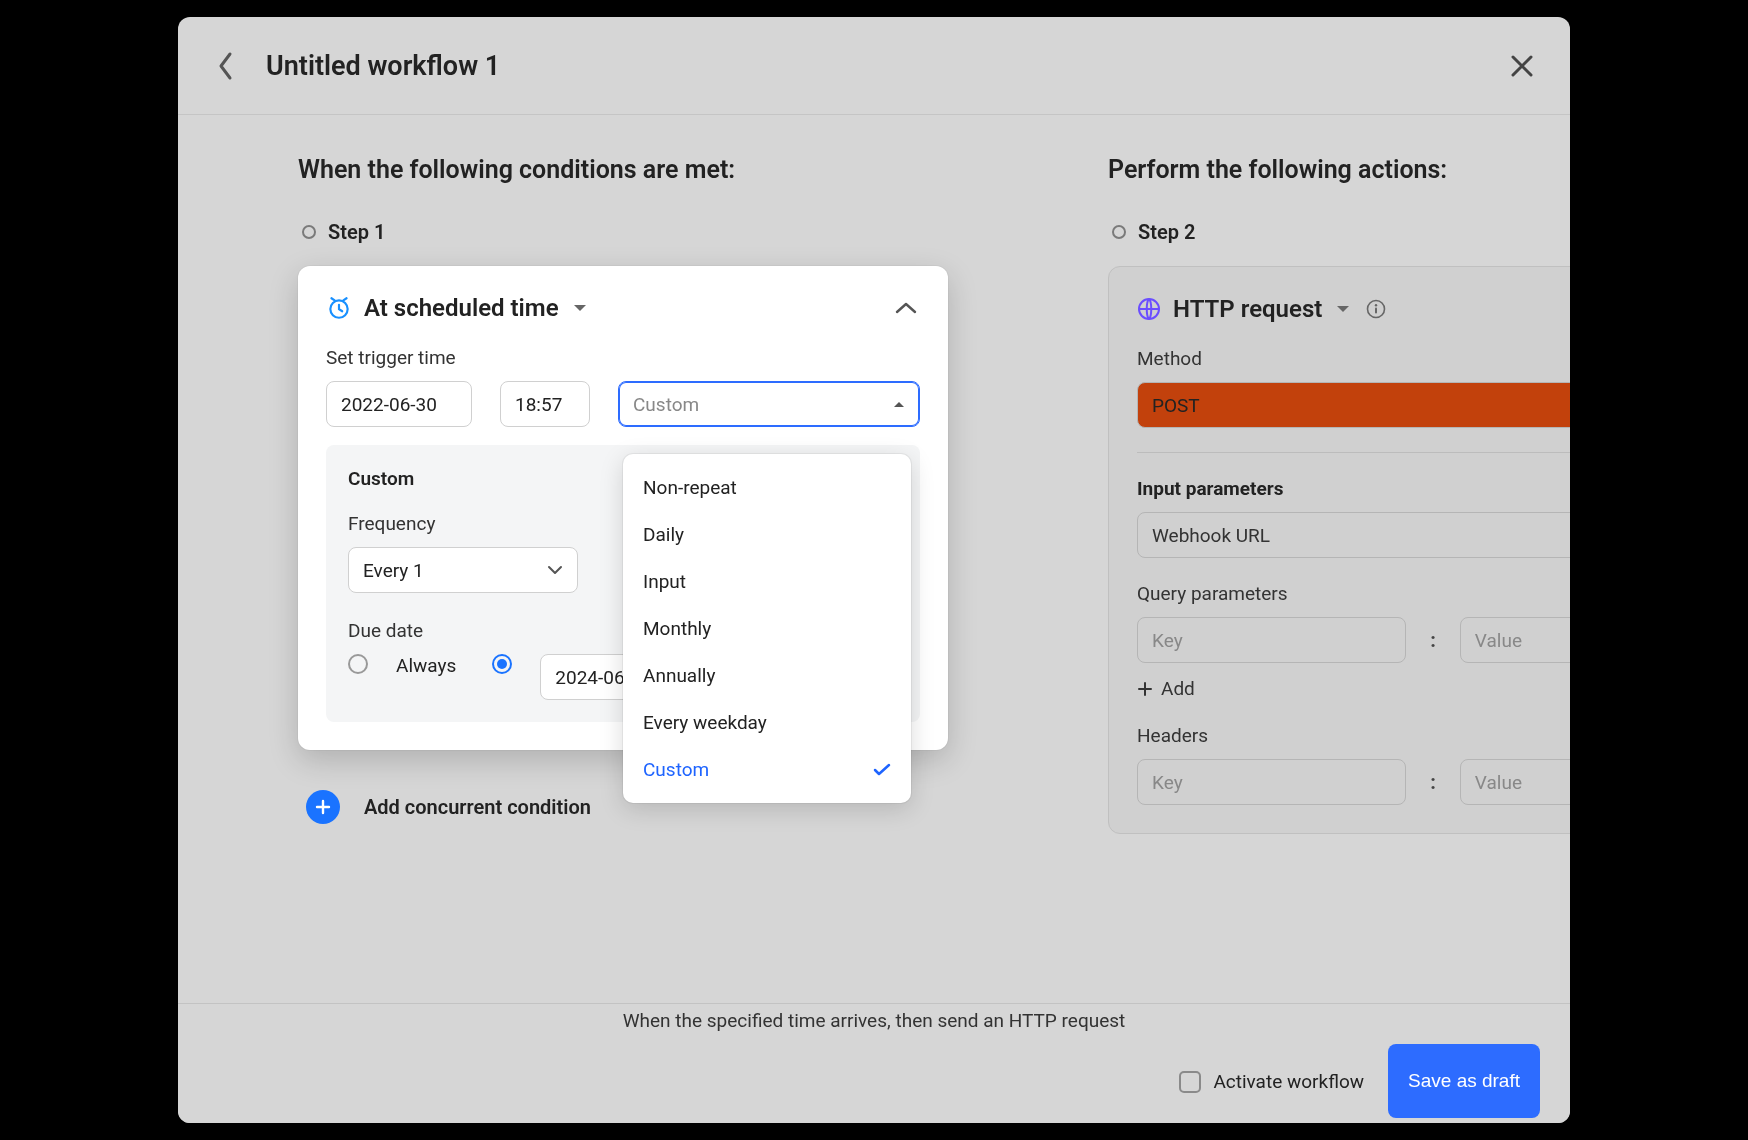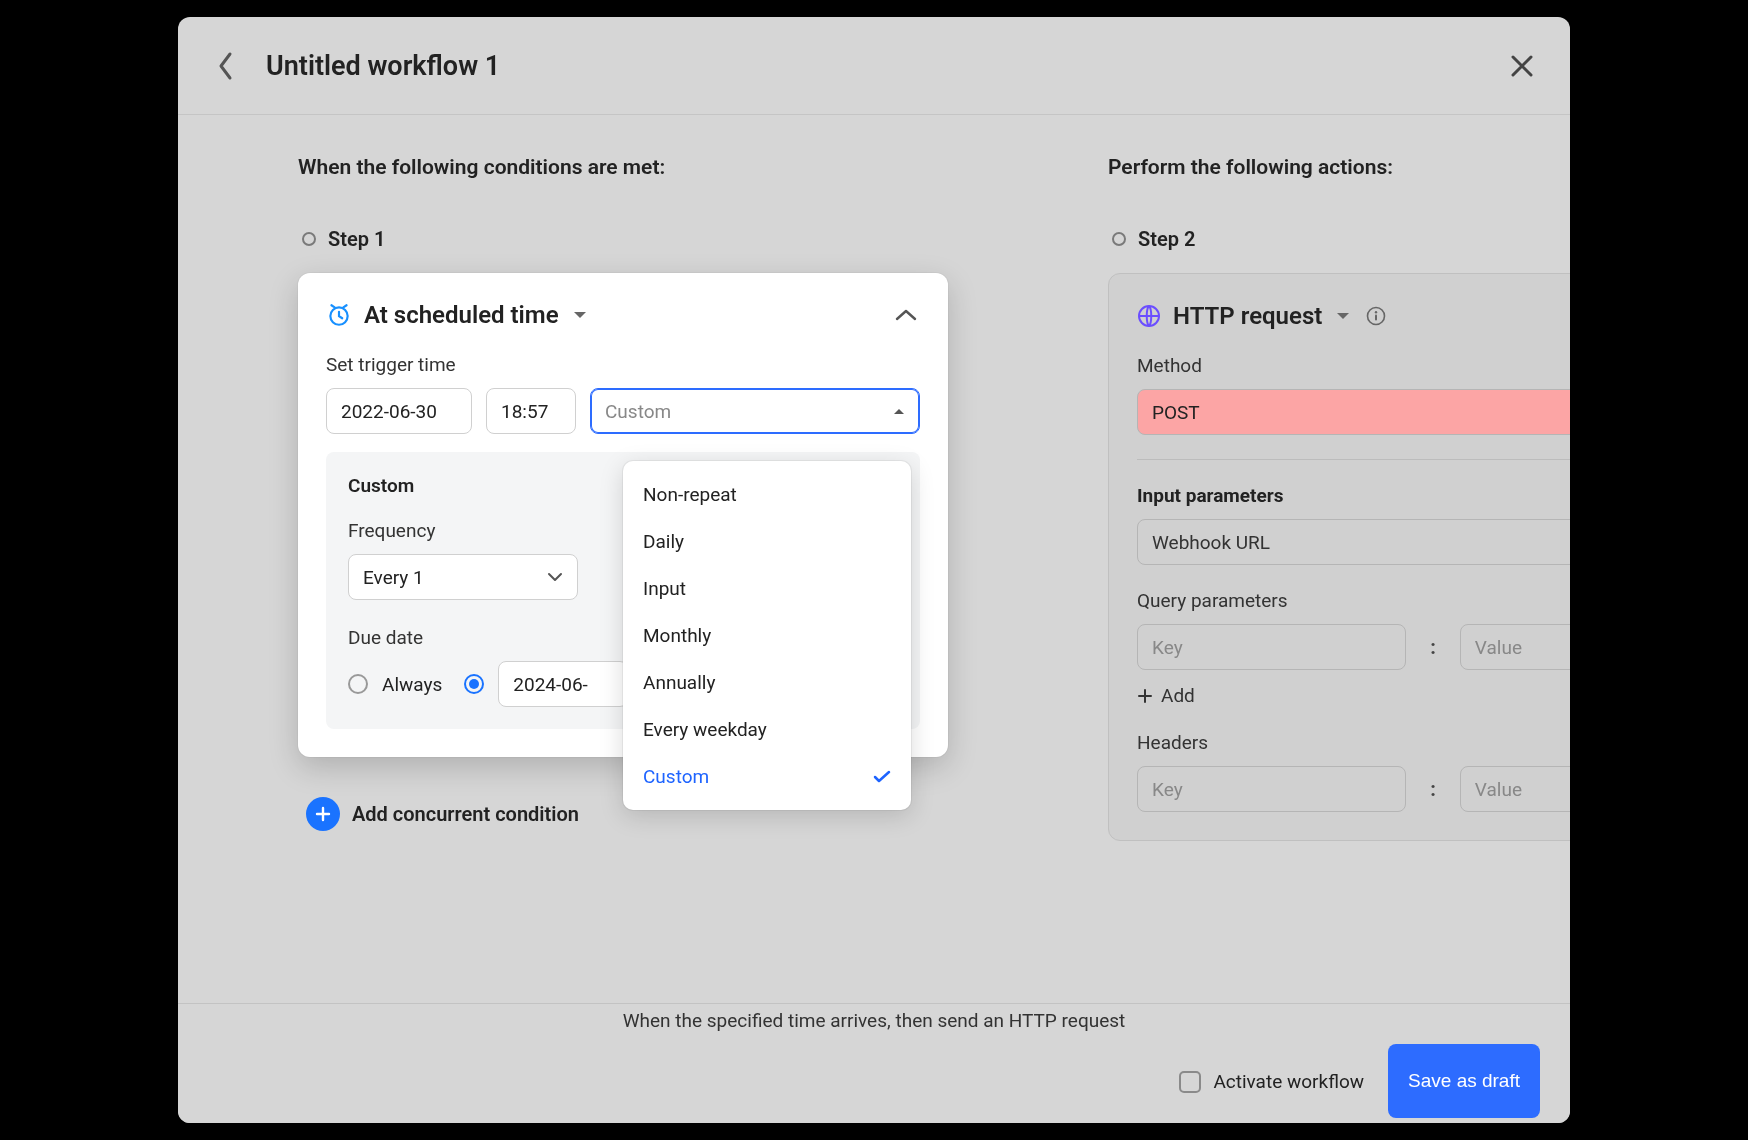--- a/index.html
+++ b/index.html
@@ -72,24 +72,24 @@
     left: 50%; top: 50%;
     transform: translate(-50%, -50%);
     width: 68px; height: 68px;
     border: 1px solid #bcbcbc;
     border-radius: 50%;
     background: #d6d6d6;
     display: flex; align-items: center; justify-content: center;
     z-index: 2;
   }
   .section-heading {
-    font-size: 21px;
+    font-size: 25px;
     font-weight: 600;
     color: #222;
-    margin-bottom: 48px;
+    margin-bottom: 36px;
   }
   
   .step-row {
     display: flex;
     align-items: center;
     margin-bottom: 22px;
     gap: 12px;
     margin-left: 4px;
   }
   .step-dot {
@@ -141,35 +141,35 @@
     display: flex; align-items: center; justify-content: center;
     cursor: pointer;
     color: #555;
   }
   .form-label {
     font-size: 19px;
     color: #333;
     margin-bottom: 12px;
   }
   .form-label.strong { font-weight: 700; color: #222; }
-  .row { display: flex; gap: 14px; align-items: center; }
+  .row { display: flex; gap: 28px; align-items: flex-start; }
   .input, .select {
     height: 46px;
     border: 1px solid #d0d0d0;
     border-radius: 8px;
     background: #fff;
     padding: 0 14px;
     font-size: 19px;
     color: #222;
     display: flex;
     align-items: center;
     justify-content: space-between;
   }
   .input.gray, .select.gray {
-    background: #fca5a5;
+    background: #c2410c;
     border-color: #b5b5b5;
     text-align: right;
   }
   .select .sel-caret { color: #555; }
   .select.active {
     border-color: #2d6cff;
     box-shadow: 0 0 0 1px #2d6cff inset;
   }
   
   .dropdown {
@@ -238,21 +238,21 @@
   .colon { font-size: 20px; font-weight: 700; color: #444; }
   .add-row {
     display: flex; align-items: center; gap: 8px;
     margin-top: 14px;
     font-size: 19px;
     color: #333;
     cursor: pointer;
   }
   
   .add-concurrent {
-    display: flex; align-items: center; gap: 12px;
+    display: flex; align-items: center; gap: 24px;
     margin-top: 40px;
     margin-left: 8px;
     cursor: pointer;
   }
   .plus-circle {
     width: 34px; height: 34px;
     border-radius: 50%;
     background: #1a73ff;
     display: flex; align-items: center; justify-content: center;
     color: #fff;

